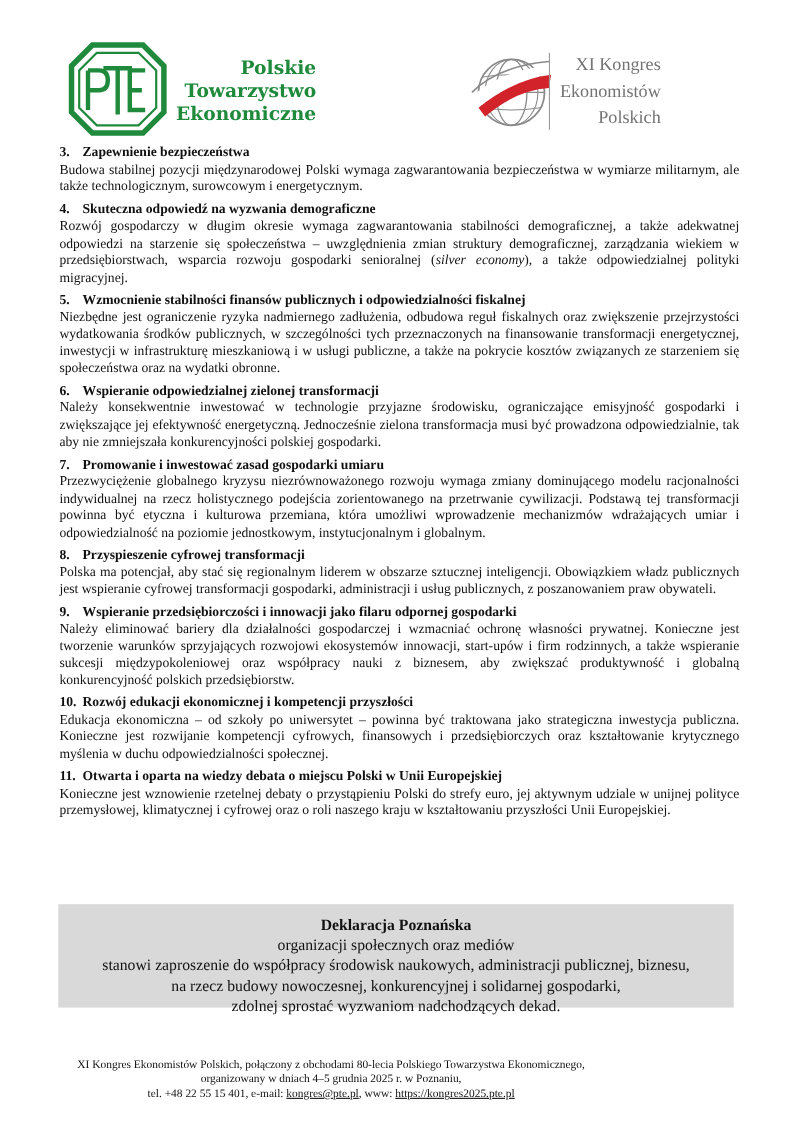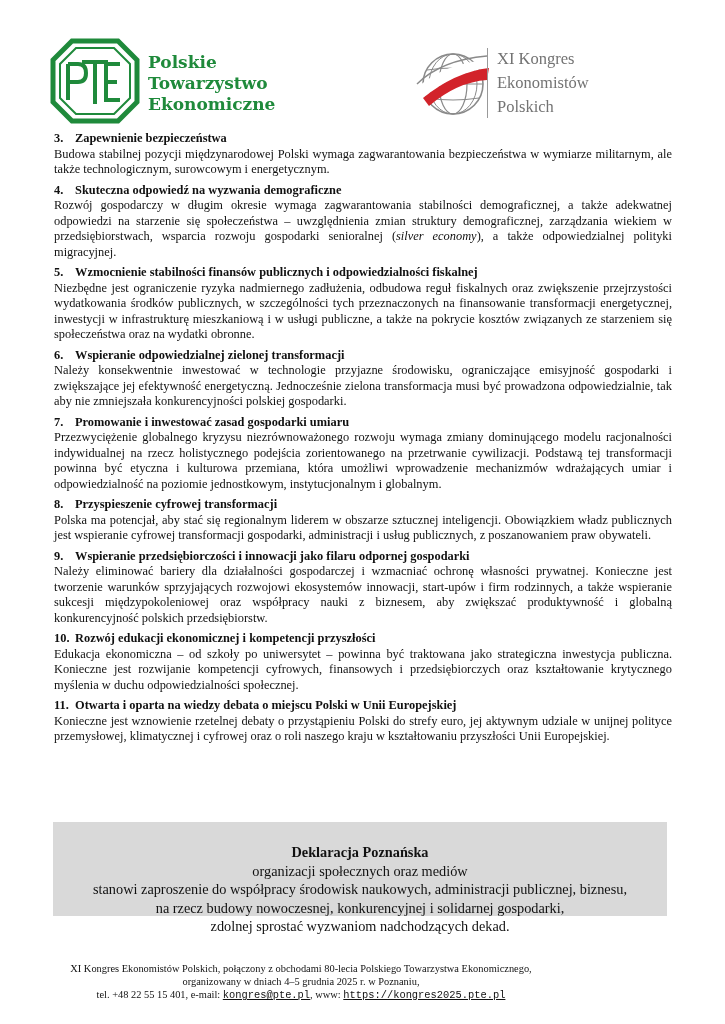--- a/index.html
+++ b/index.html
@@ -1,38 +1,38 @@
 <!DOCTYPE html>
 <html><head>
   <meta charset="utf-8">
   <style>
     html, body { margin: 0; padding: 0; background: #ffffff; }
     body {
       width: 725px; height: 1024px; position: relative; overflow: hidden;
       font-family: "Liberation Serif", serif; color: #111;
     }
-    .header { position: absolute; left: 0; top: 0; width: 633px; height: 130px; }
+    .header { position: absolute; left: 12px; top: 0; width: 633px; height: 130px; text-align: right; }
     .pte-logo { position: absolute; left: 50px; top: 38px; width: 90px; height: 86px; }
     .pte-name { position: absolute; left: 148px; top: 52px; font-family: "DejaVu Serif", serif; color: #1f8a3b; font-size: 17px; line-height: 21px; font-weight: bold; }
     .kongres-logo { position: absolute; left: 415px; top: 46px; width: 78px; height: 74px; }
     .kongres-divider { position: absolute; left: 487px; top: 48px; width: 1px; height: 70px; background: #999; }
     .kongres-name { position: absolute; left: 497px; top: 47px; font-family: "Liberation Serif", serif; color: #737373; font-size: 16.5px; line-height: 24px; }
 
     .content { position: absolute; left: 54px; top: 131px; width: 618px; font-size: 12.4px; line-height: 15.5px; }
     .section { margin-bottom: 5px; }
     .sec-title { font-weight: bold; }
     .sec-num { display: inline-block; width: 21px; }
     .sec-body { text-align: justify; }
     .sec-body i { }
 
-    .box { position: absolute; left: 53px; top: 822px; width: 614px; height: 94px; background: #d9d9d9; text-align: center; font-size: 14.3px; line-height: 18.5px; padding-top: 21px; box-sizing: border-box; }
+    .box { position: absolute; left: 53px; top: 822px; width: 614px; height: 94px; background: #d9d9d9; text-align: center; font-size: 14.3px; line-height: 18.5px; padding-top: 10px; box-sizing: border-box; }
     .box-title { font-weight: bold; }
 
     .footer { position: absolute; left: 0; top: 962px; width: 602px; text-align: center; font-size: 10.4px; line-height: 13px; }
-    .footer a { color: #111; text-decoration: underline; font-family: Liberation Mono, monospace; }
+    .footer a { color: #111; text-decoration: underline; }
   </style>
 </head>
 <body>
 
 <div class="header">
   <svg class="pte-logo" viewBox="0 0 90 86">
     <path d="M22 3 H68 L87 22 V64 L68 83 H22 L3 64 V22 Z" fill="none" stroke="#1f8a3b" stroke-width="5"></path>
     <path d="M26 10 H64 L80 26 V60 L64 76 H26 L10 60 V26 Z" fill="none" stroke="#1f8a3b" stroke-width="2"></path>
 
     <path d="M18 26 V62 M18 26 H28 Q36 26 36 35 Q36 44 28 44 H18" fill="none" stroke="#1f8a3b" stroke-width="4"></path>

